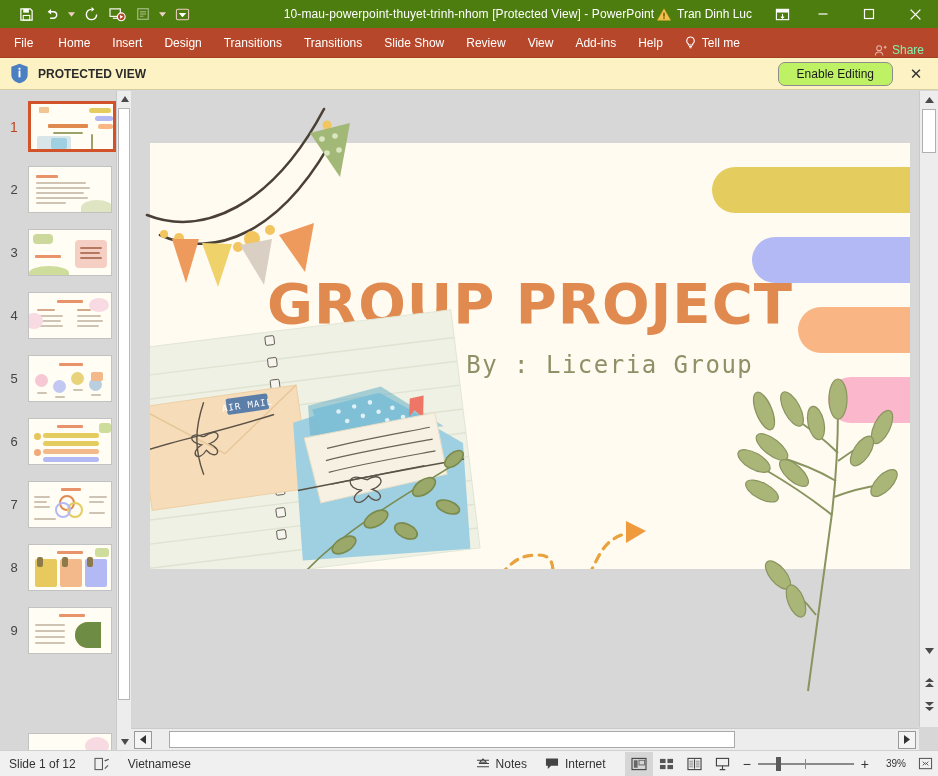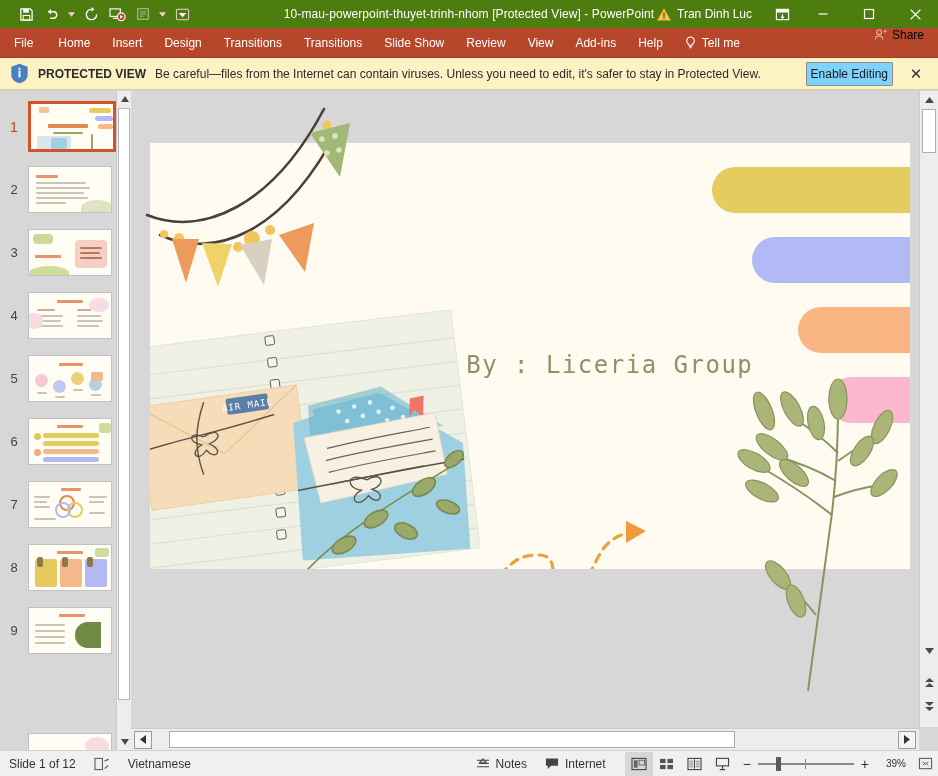--- a/index.html
+++ b/index.html
@@ -43,35 +43,35 @@
     height: 30px; background: #b7472a; display: flex; align-items: stretch;
     position: relative; border-bottom: 1px solid #a33f24;
   }
   .tab {
     display: flex; align-items: center; padding: 0 11px;
     font-size: 12px; color: #fff; white-space: nowrap;
   }
   .tab.file { padding: 0 14px; }
   .tellme { display: flex; align-items: center; gap: 5px; padding: 0 10px; font-size: 12px; color: #fff; }
   .share {
-    margin-left: auto; display: flex; align-items: flex-start; gap: 5px;
-    padding: 0 14px; font-size: 12px; color: #000000;
+    margin-left: auto; display: flex; align-items: flex-end; gap: 5px;
+    padding: 0 14px; font-size: 12px; color: #86efac;
   }
 
   
   .pv-bar {
     height: 32px; background: #fdf2c4; border-bottom: 1px solid #d6cda0;
     display: flex; align-items: center; padding: 0 8px 0 10px; gap: 9px;
   }
   .pv-label { font-size: 12px; color: #2a2a2a; font-weight: 600; }
   .pv-msg { font-size: 12px; color: #2a2a2a; }
   .pv-btn {
     margin-left: auto; font-size: 12px; color: #1a1a1a;
-    background: #7dd3fc; border: 1px solid #8c8c8c;
-    padding: 4px 4px; border-radius: 1px; cursor: pointer;
+    background: #bef264; border: 1px solid #8c8c8c;
+    padding: 4px 18px; border-radius: 7px; cursor: pointer;
   }
   .pv-close {
     width: 28px; height: 28px; display: flex; align-items: center;
     justify-content: center; font-size: 15px; color: #333; cursor: pointer;
   }
 
   
   .workspace {
     position: absolute; top: 91px; left: 0; right: 0; bottom: 26px;
     background: #d7d7d7;
@@ -318,21 +318,20 @@
   </div>
 </div>
 
 <div class="pv-bar">
   <svg width="19" height="21" viewBox="0 0 20 22">
     <path d="M10 .8 18.6 4v8.2c0 4.6-3.6 7.6-8.6 9-5-1.4-8.6-4.4-8.6-9V4z" fill="#4a7fc1"></path>
     <rect x="9" y="8" width="2" height="7" fill="#fff"></rect>
       <rect x="9" y="5" width="2" height="2" fill="#fff"></rect>
   </svg>
   <span class="pv-label">PROTECTED VIEW</span>
-  <span class="pv-msg">Be careful—files from the Internet can contain viruses. Unless you need to edit, it's safer to stay in Protected View.</span>
   <button class="pv-btn">Enable Editing</button>
   <div class="pv-close">✕</div>
 </div>
 
 <div class="workspace">
 
   <div class="thumbpane">
     <div class="thumb-list">
 
       <div class="thumb-row active" style="top:4px">
@@ -525,20 +524,21 @@
           </g>
       </svg>
 
       <div class="slide-clip">
 
         <div class="pill" style="right:-42px;top:24px;width:240px;height:46px;background:#e5cc5f"></div>
         <div class="pill" style="right:-58px;top:94px;width:216px;height:46px;background:#b3b9f5"></div>
         <div class="pill" style="right:-66px;top:164px;width:178px;height:46px;background:#f9b584"></div>
         <div class="pill" style="right:-74px;top:234px;width:156px;height:46px;background:#fbb8cc"></div>
 
+        <div class="headline">GROUP PROJECT</div>
         <div class="subline">Presented By : Liceria Group</div>
 
         <svg width="180" height="110" viewBox="0 0 180 110" style="position:absolute;left:330px;top:352px">
           <path d="M8 88 C30 76 30 60 58 60 C86 60 60 96 90 92 C120 88 110 44 150 38" fill="none" stroke="#e8a33d" stroke-width="3.2" stroke-dasharray="8 7" stroke-linecap="round"></path>
           <path d="M146 26 L166 36 L146 48z" fill="#ef9a3d"></path>
         </svg>
 
         <svg width="340" height="300" viewBox="0 0 340 300" style="position:absolute;left:-2px;top:166px;overflow:visible">
           <g transform="rotate(-7 170 150)">
             <rect x="-10" y="18" width="330" height="240" fill="#eef1e3" stroke="#e2e6d6"></rect>

